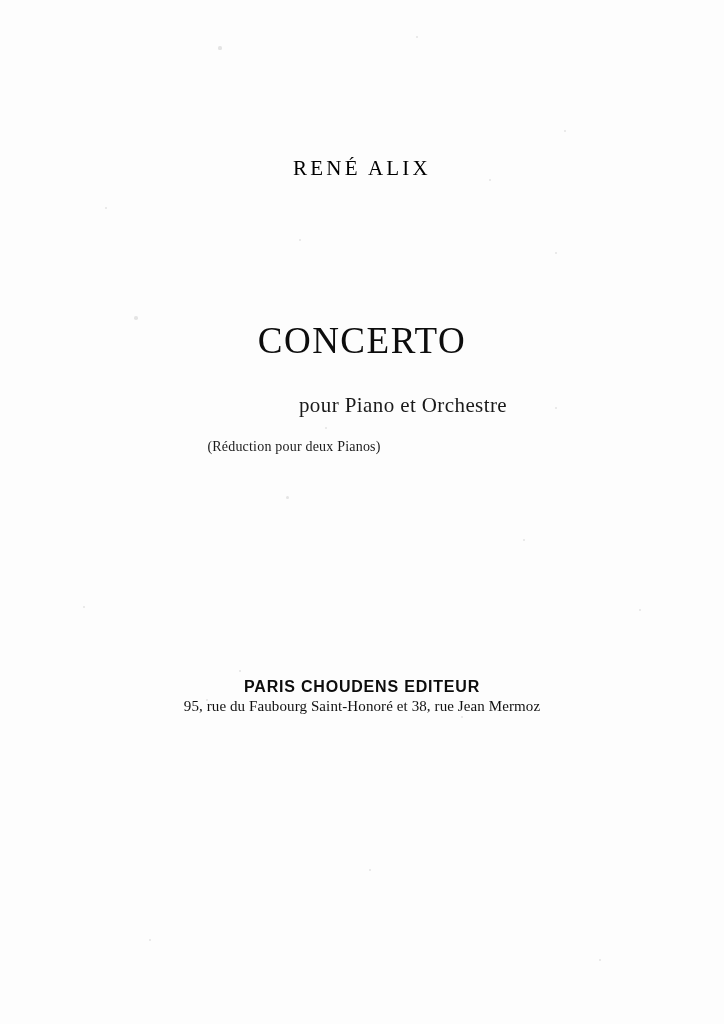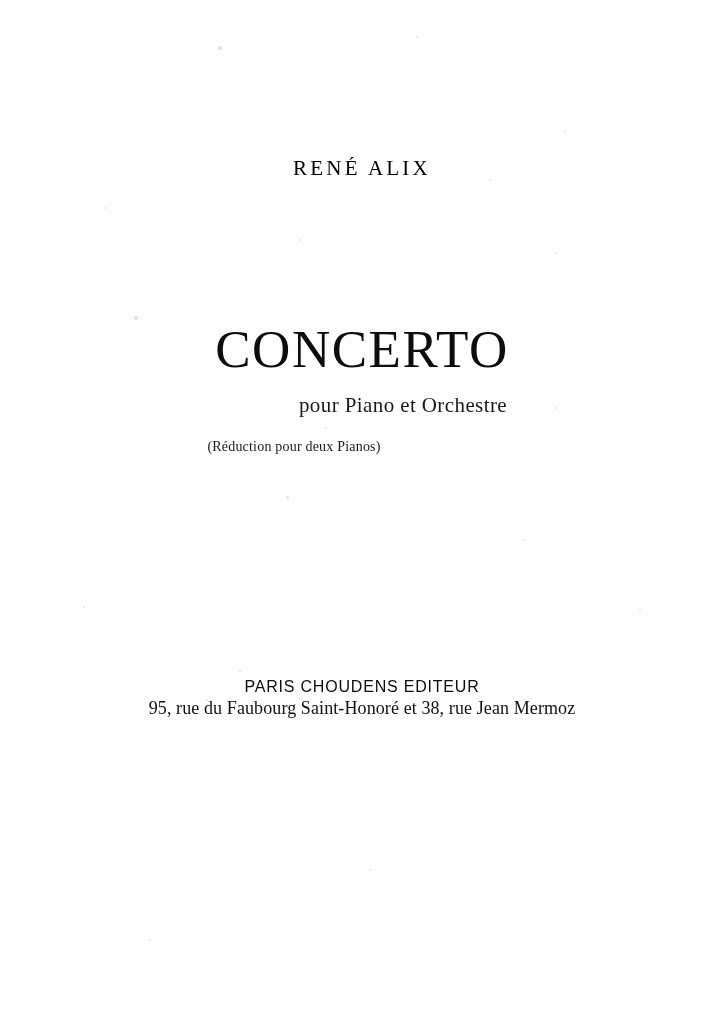--- a/index.html
+++ b/index.html
@@ -45,21 +45,21 @@
     color: #000000;
   }
 
   .title {
     position: absolute;
     top: 322px;
     left: 0;
     width: 724px;
     text-align: center;
     font-family: "Liberation Serif", serif;
-    font-size: 53px;
+    font-size: 37px;
     letter-spacing: 1.5px;
     color: #0d0d0d;
     line-height: 1.05;
   }
 
   .subtitle {
     position: absolute;
     top: 393px;
     left: 0;
     width: 724px;
@@ -83,34 +83,34 @@
     color: #1a1a1a;
   }
 
   .publisher {
     position: absolute;
     top: 678px;
     left: 0;
     width: 724px;
     text-align: center;
     font-family: "Liberation Sans", sans-serif;
-    font-weight: normal;
+    font-weight: bold;
     font-size: 16px;
     letter-spacing: 0.8px;
     color: #0d0d0d;
   }
 
   .address {
     position: absolute;
     top: 698px;
     left: 0;
     width: 724px;
     text-align: center;
     font-family: "Liberation Serif", serif;
-    font-size: 18px;
+    font-size: 15px;
     letter-spacing: 0.1px;
     color: #111111;
   }
 </style>
 </head>
 <body>
 
 <div class="page">
 
   <div class="composer">RENÉ ALIX</div>

